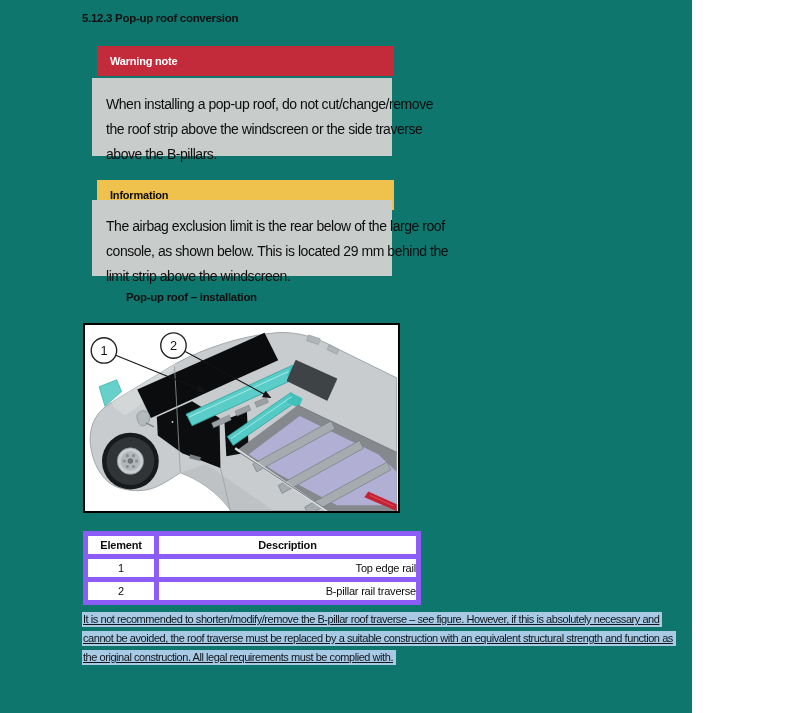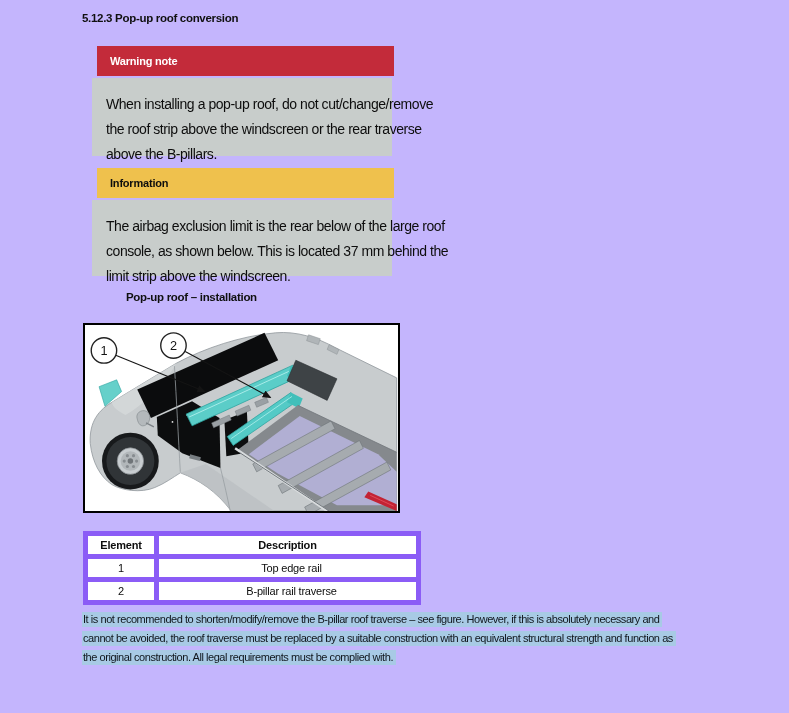--- a/index.html
+++ b/index.html
@@ -1,74 +1,74 @@
 <!DOCTYPE html>
 <html><head>
 <meta charset="utf-8">
 <style>
   html,body{margin:0;padding:0;background:#ffffff;}
-  .page{position:relative;width:789px;height:713px;background:#c4b5fd;overflow:hidden;
+  .page{position:relative;width:692px;height:713px;background:#0f766e;overflow:hidden;
         font-family:"Liberation Sans",sans-serif;color:#101010;}
 
   .heading{position:absolute;left:82px;top:12px;font-size:11.5px;font-weight:bold;
            letter-spacing:-0.3px;white-space:nowrap;}
 
   .notebox-header{position:absolute;left:97px;width:297px;height:30px;box-sizing:border-box;
            display:flex;align-items:center;padding-left:13px;font-size:11px;font-weight:bold;
            letter-spacing:-0.2px;}
   .warn-header{top:46px;background:#c32b3a;color:#ffffff;}
-  .info-header{top:168px;background:#efc14d;color:#0d0d0d;}
+  .info-header{top:180px;background:#efc14d;color:#0d0d0d;}
 
   .notebox-body{position:absolute;left:92px;width:300px;box-sizing:border-box;background:#c8cdcb;
            padding:14px 0 0 14px;font-size:14px;line-height:25px;letter-spacing:-0.45px;color:#0d0d0d;}
   .warn-body{top:78px;height:78px;}
   .info-body{top:200px;height:76px;}
   .notebox-body span{display:block;white-space:nowrap;}
 
   .fig-caption{position:absolute;left:82px;top:291px;font-size:11.5px;font-weight:bold;
            letter-spacing:-0.3px;white-space:nowrap;margin-left:44px;}
 
   .fig-frame{position:absolute;left:83px;top:323px;width:317px;height:190px;box-sizing:border-box;
            border:2px solid #000;background:#fff;}
   .fig-frame svg{display:block;}
 
   .parts-table{position:absolute;left:83px;top:531px;border-collapse:collapse;
            font-size:11px;letter-spacing:-0.2px;color:#0d0d0d;}
   .parts-table th,.parts-table td{border:5px solid #8b5cf6;height:18px;padding:0;background:#fff;}
   .parts-table th{font-weight:bold;text-align:center;}
   .parts-table .el{width:66px;text-align:center;}
-  .parts-table td.desc{text-align:center;padding-left:8px;}
+  .parts-table td.desc{text-align:right;padding-left:8px;}
   .parts-table .desc{width:249px;}
 
   .selection{position:absolute;left:82px;top:611px;font-size:11px;letter-spacing:-0.45px;color:#10161c;}
   .sel-line{height:19px;}
-  .sel-line span{background:#a8cae5;line-height:17px;padding:1px 3px 2px 1px;white-space:nowrap;}
+  .sel-line span{background:#a8cae5;line-height:17px;padding:1px 3px 2px 1px;white-space:nowrap;text-decoration:underline;}
 </style>
 </head>
 <body>
 
 <div class="page">
 
   <div class="heading">5.12.3 Pop-up roof conversion</div>
 
   <div class="notebox-header warn-header">
     <span>Warning note</span>
   </div>
   <div class="notebox-body warn-body">
     <span>When installing a pop-up roof, do not cut/change/remove</span>
-    <span>the roof strip above the windscreen or the rear traverse</span>
+    <span>the roof strip above the windscreen or the side traverse</span>
     <span>above the B-pillars.</span>
   </div>
 
   <div class="notebox-header info-header">
     <span>Information</span>
   </div>
   <div class="notebox-body info-body">
     <span>The airbag exclusion limit is the rear below of the large roof</span>
-    <span>console, as shown below. This is located 37 mm behind the</span>
+    <span>console, as shown below. This is located 29 mm behind the</span>
     <span>limit strip above the windscreen.</span>
   </div>
 
   <div class="fig-caption">Pop-up roof – installation</div>
 
   <div class="fig-frame">
     <svg width="313" height="186" viewBox="0 0 317 190">
       <defs>
         <marker id="arrh" markerWidth="9" markerHeight="8" refX="7" refY="3.5" orient="auto">
           <path d="M0,0 L8,3.5 L0,7 Z" fill="#141414"></path>

